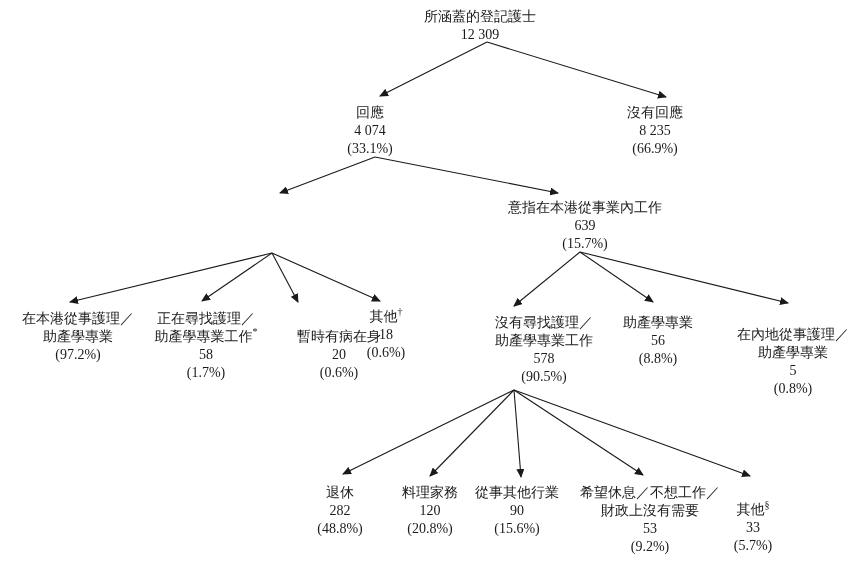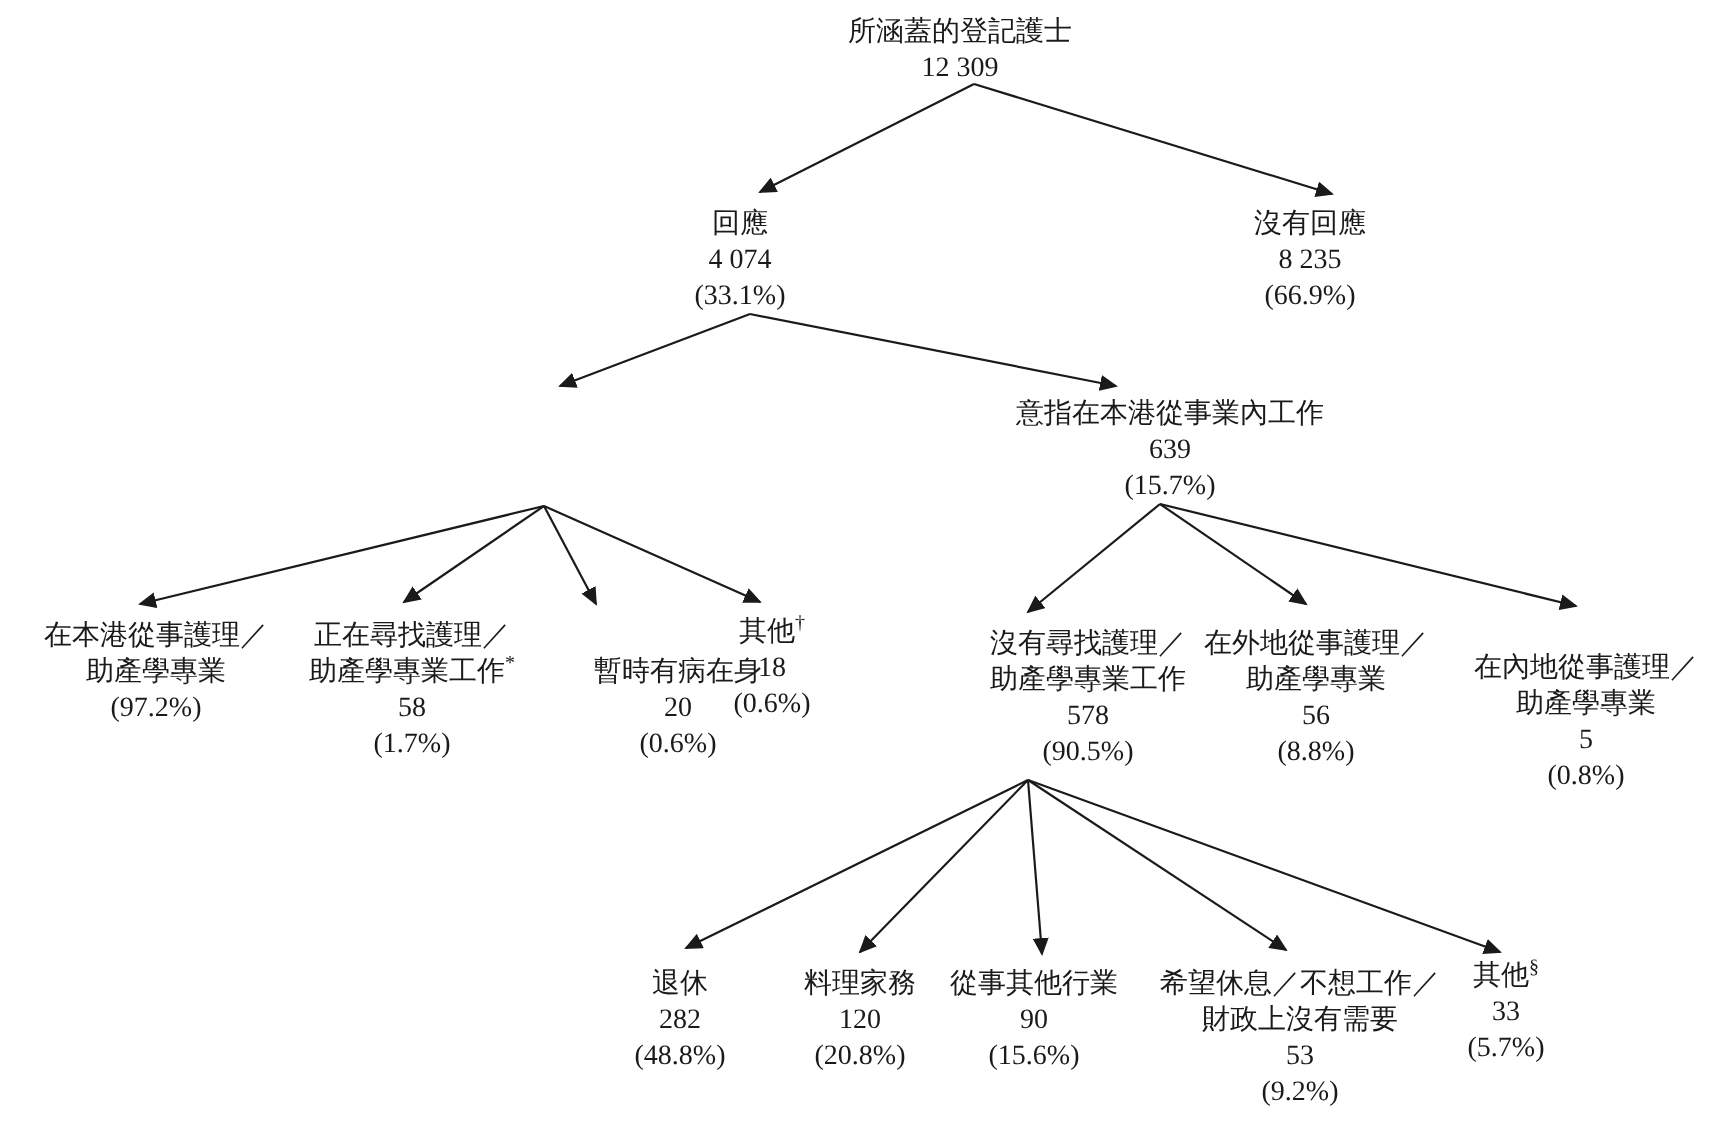--- a/index.html
+++ b/index.html
@@ -117,21 +117,20 @@
   </div>
 
   <div class="node" style="left:544px; top:314px;">
     <div>沒有尋找護理／</div>
     <div>助產學專業工作</div>
     <div>578</div>
     <div>(90.5%)</div>
   </div>
 
   <div class="node" style="left:658px; top:314px;">
-    <div>在外地從事護理／</div>
     <div>助產學專業</div>
     <div>56</div>
     <div>(8.8%)</div>
   </div>
 
   <div class="node" style="left:793px; top:314px;margin-top:12px;">
     <div>在內地從事護理／</div>
     <div>助產學專業</div>
     <div>5</div>
     <div>(0.8%)</div>
@@ -155,19 +154,19 @@
     <div>(15.6%)</div>
   </div>
 
   <div class="node" style="left:650px; top:484px;">
     <div>希望休息／不想工作／</div>
     <div>財政上沒有需要</div>
     <div>53</div>
     <div>(9.2%)</div>
   </div>
 
-  <div class="node" style="left:753px; top:480px;">
+  <div class="node" style="left:753px; top:501px;">
     <div><span>其他</span><sup>§</sup></div>
     <div>33</div>
     <div>(5.7%)</div>
   </div>
 
 </div>
 
 </body></html>

